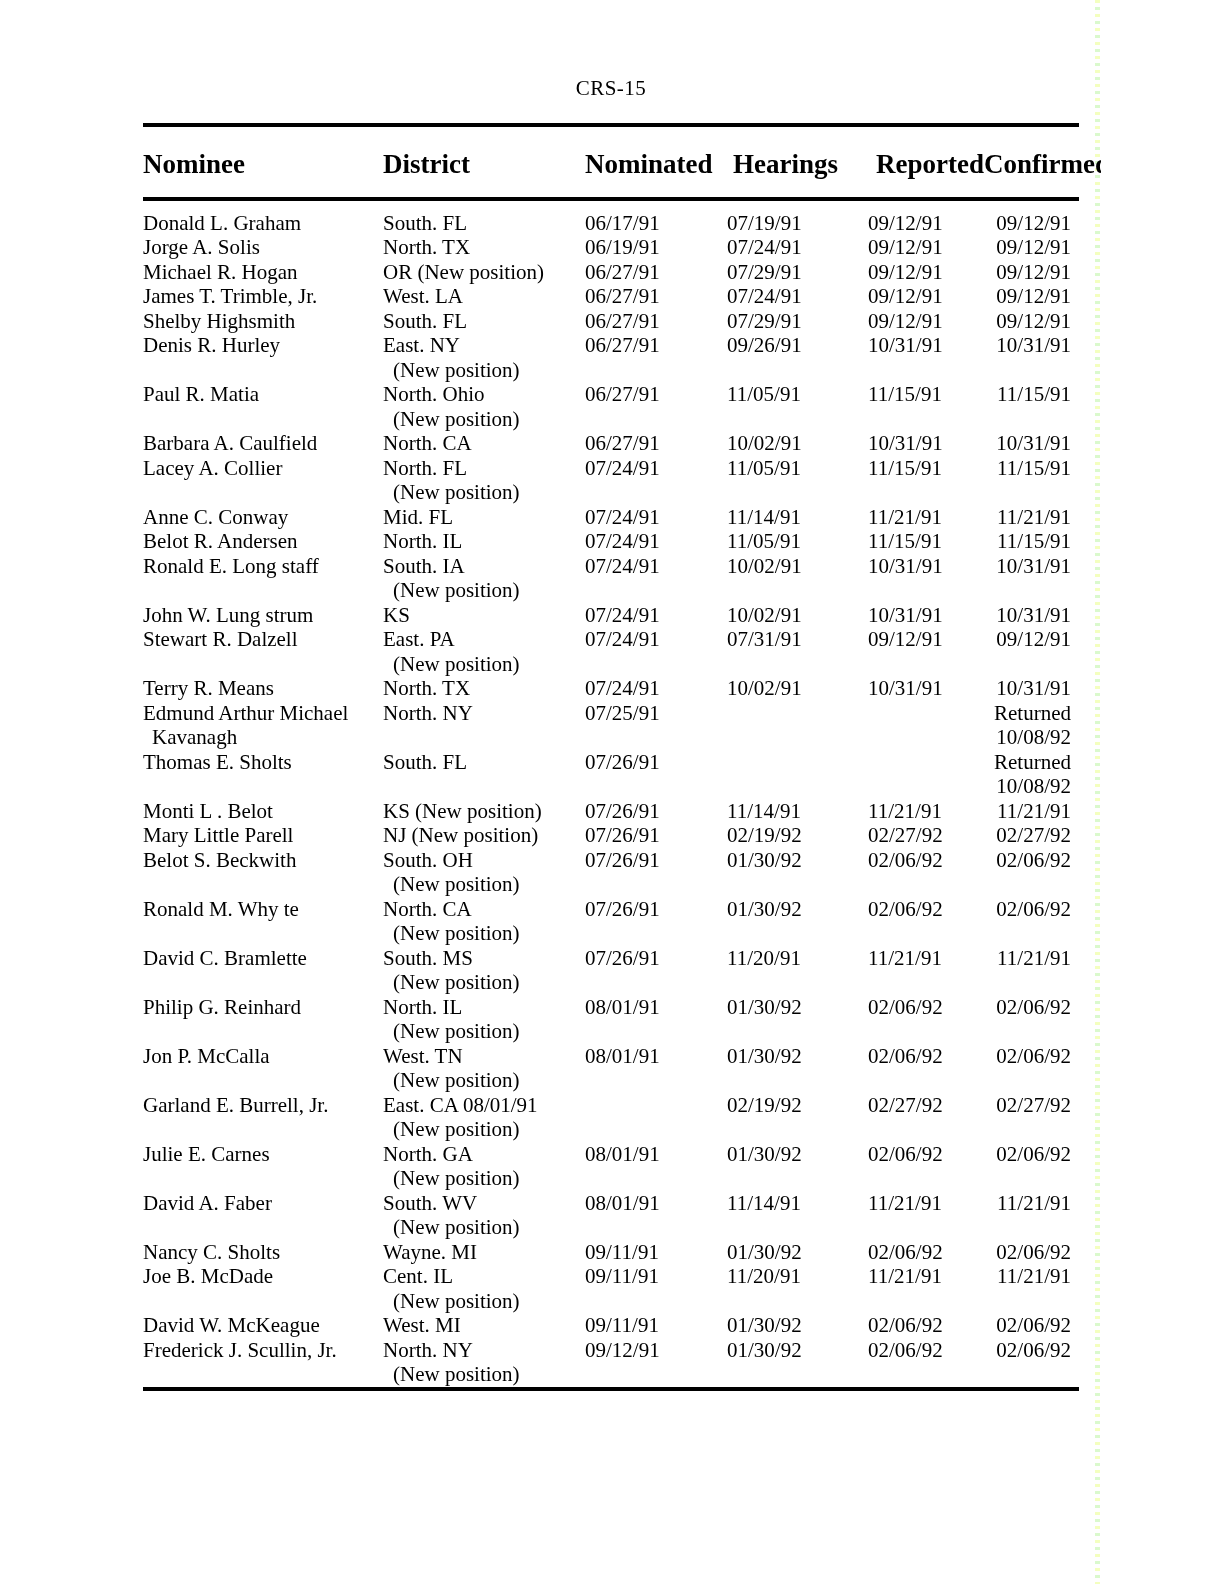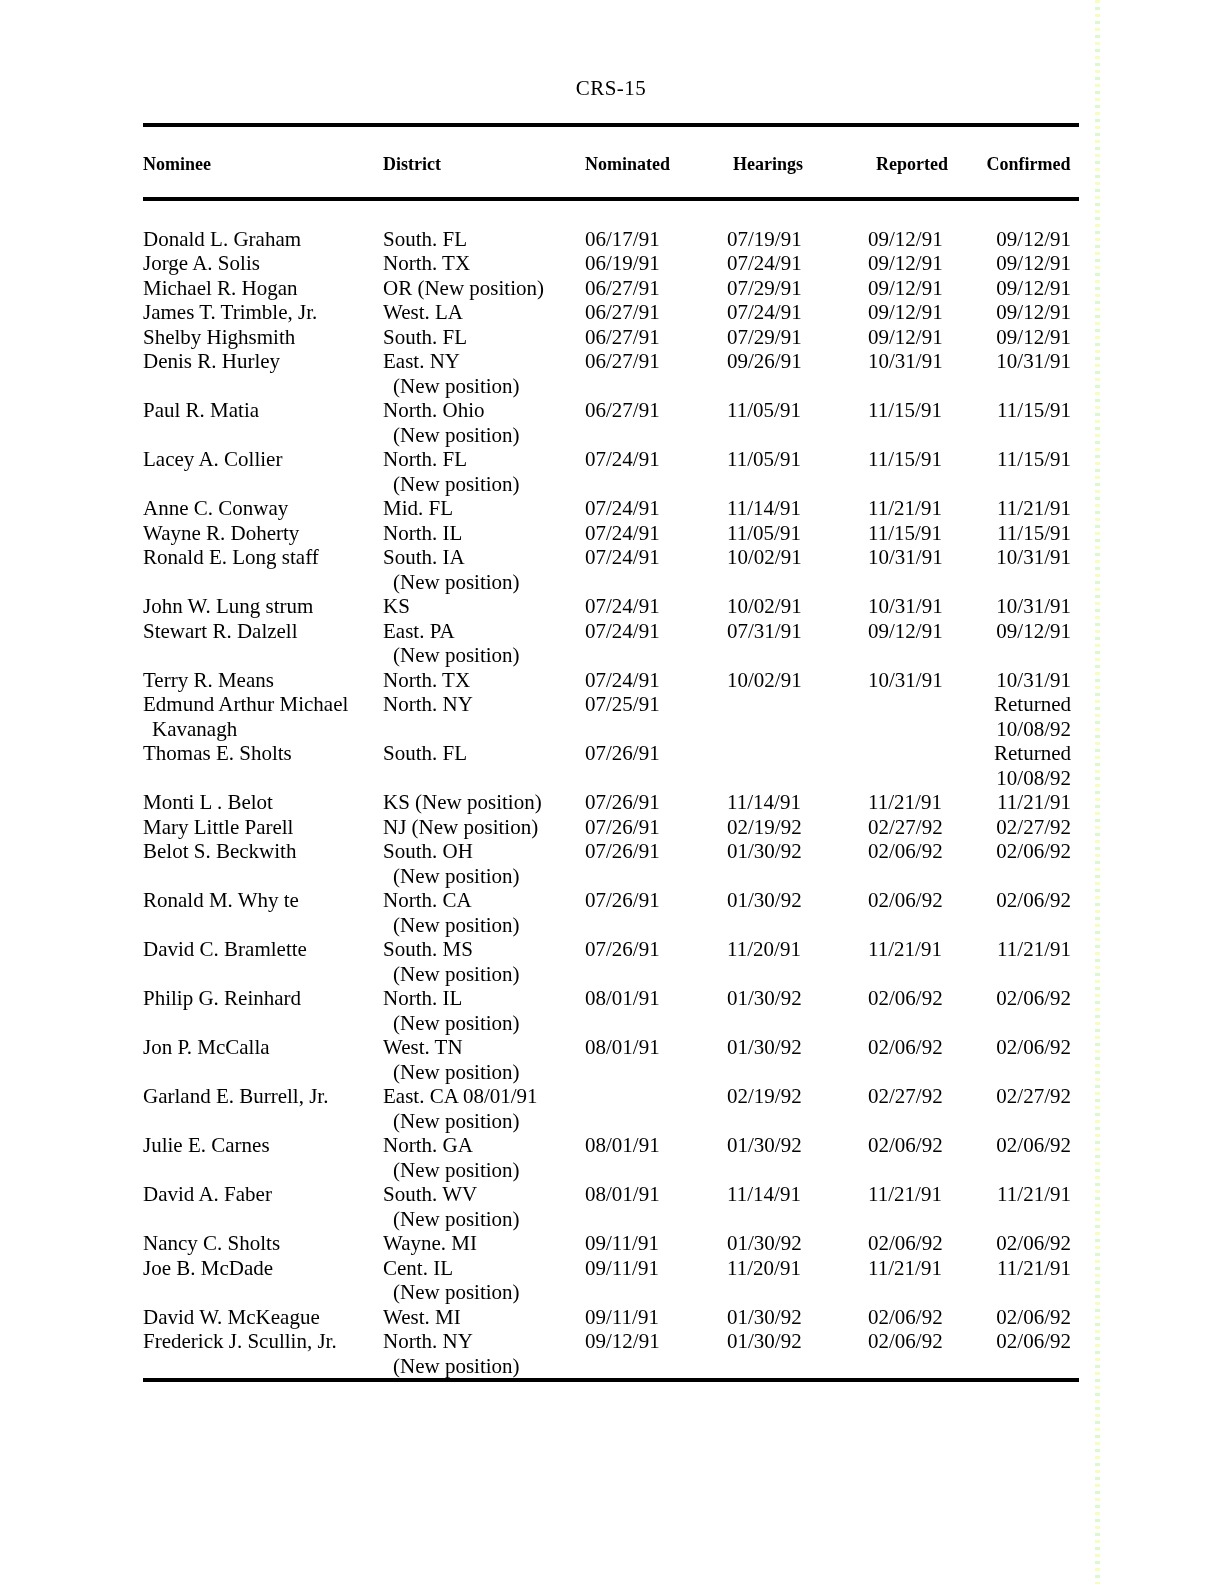--- a/index.html
+++ b/index.html
@@ -33,28 +33,28 @@
   }
   col.c1 { width: 240px; }
   col.c2 { width: 202px; }
   col.c3 { width: 142px; }
   col.c4 { width: 141px; }
   col.c5 { width: 116px; }
   col.c6 { width: 95px;  }
   th {
     font-weight: bold; text-align: left; vertical-align: top;
     padding: 25px 0 20px 0; border-bottom: 4px solid #000000;
-    font-size: 18px; line-height: 24.5px;
+    font-size: 27px; line-height: 24.5px;
   }
   th.col-hearings  { padding-left: 6px; }
   th.col-reported  { padding-left: 8px; }
   th.col-confirmed { text-align: center; padding-right: 6px; }
   td { vertical-align: top; padding: 0; }
   td.col-confirmed { text-align: right; padding-right: 8px; }
-  tbody tr:first-child td { padding-top: 26px; }
+  tbody tr:first-child td { padding-top: 10px; }
   td .line { white-space: pre; }
   td.col-district .cont { padding-left: 10px; }
   td.col-nominee  .cont { padding-left: 9px; }
   td.col-confirmed .cont { padding-left: 0; text-align: right; }
 </style>
 </head>
 <body>
 
 <div class="page">
   <div class="scan-edge"></div>
@@ -218,20 +218,40 @@
           </td>
           <td class="col-reported">
             <div class="line">11/15/91</div>
           </td>
           <td class="col-confirmed">
             <div class="line">11/15/91</div>
           </td>
         </tr>
         <tr>
           <td class="col-nominee">
+            <div class="line">Barbara A. Caulfield</div>
+          </td>
+          <td class="col-district">
+            <div class="line">North. CA</div>
+          </td>
+          <td class="col-nominated">
+            <div class="line">06/27/91</div>
+          </td>
+          <td class="col-hearings">
+            <div class="line">10/02/91</div>
+          </td>
+          <td class="col-reported">
+            <div class="line">10/31/91</div>
+          </td>
+          <td class="col-confirmed">
+            <div class="line">10/31/91</div>
+          </td>
+        </tr>
+        <tr>
+          <td class="col-nominee">
             <div class="line">Lacey A. Collier</div>
           </td>
           <td class="col-district">
             <div class="line">North. FL</div>
             <div class="line cont">(New position)</div>
           </td>
           <td class="col-nominated">
             <div class="line">07/24/91</div>
           </td>
           <td class="col-hearings">
@@ -259,21 +279,21 @@
           </td>
           <td class="col-reported">
             <div class="line">11/21/91</div>
           </td>
           <td class="col-confirmed">
             <div class="line">11/21/91</div>
           </td>
         </tr>
         <tr>
           <td class="col-nominee">
-            <div class="line">Wayne R. Doherty</div>
+            <div class="line">Belot R. Andersen</div>
           </td>
           <td class="col-district">
             <div class="line">North. IL</div>
           </td>
           <td class="col-nominated">
             <div class="line">07/24/91</div>
           </td>
           <td class="col-hearings">
             <div class="line">11/05/91</div>
           </td>

